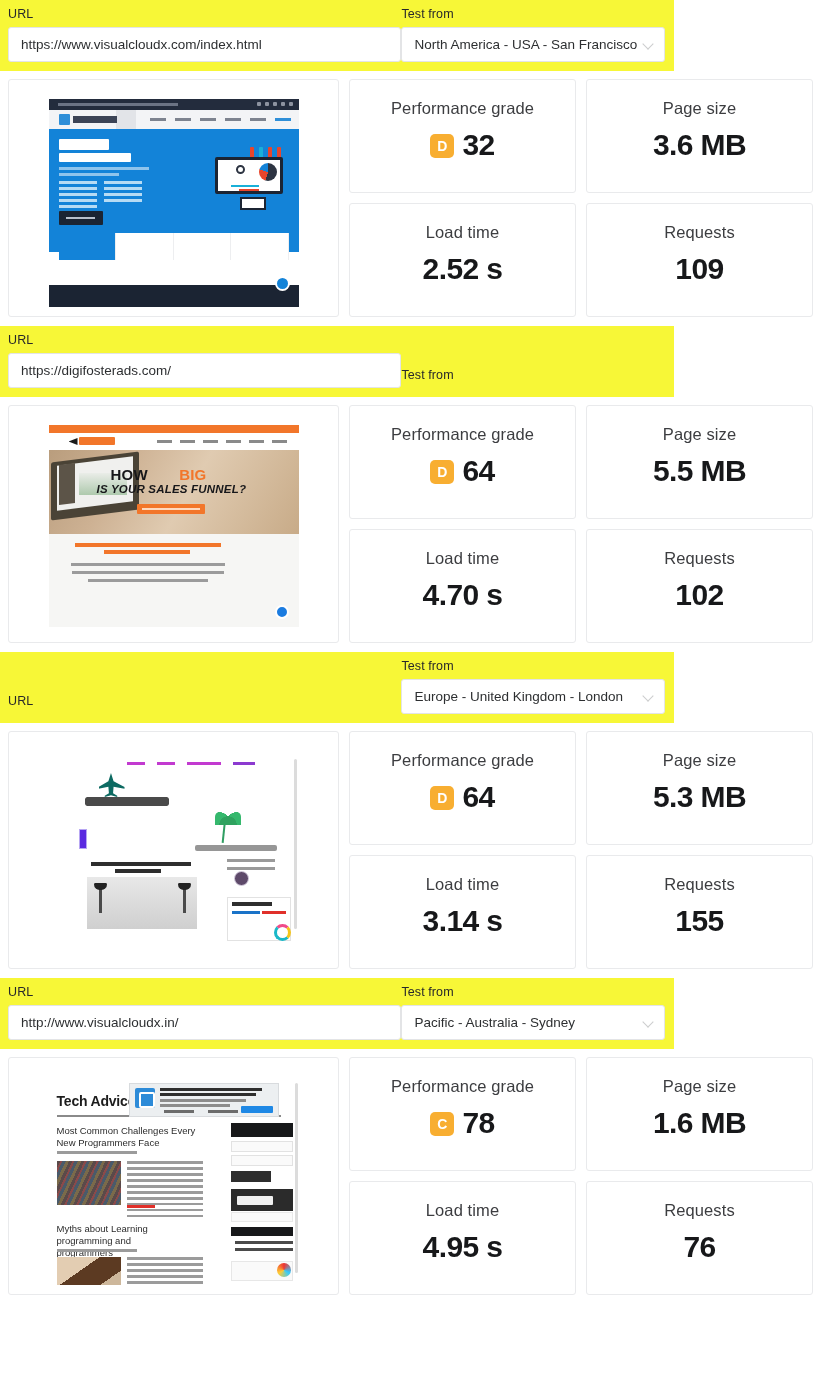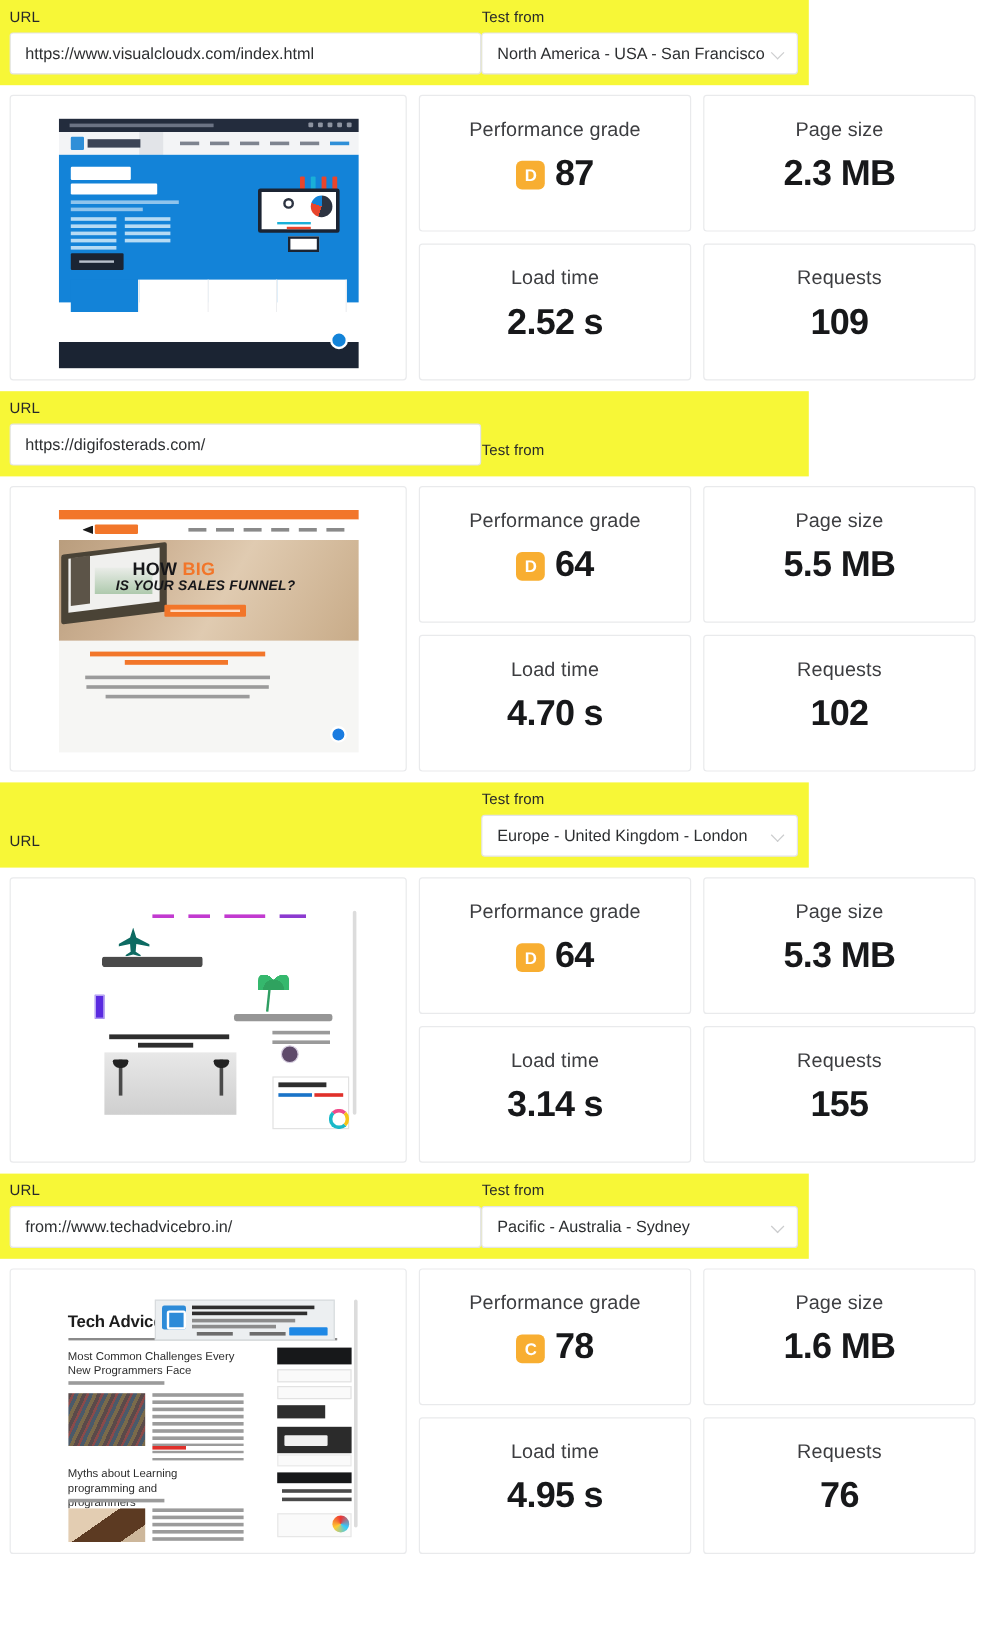--- a/index.html
+++ b/index.html
@@ -186,21 +186,21 @@
   .s2-navitems i { width:15px; height:3px; background:#8a8a8a; display:block; }
   .s2-hero { position:absolute; left:0; top:31px; width:100%; height:84px;
              background:linear-gradient(120deg,#b99d7d 0%,#cdb193 28%,#e0cbb1 55%,#c8ab88 100%); }
   .s2-lap { position:absolute; left:2px; top:38px; width:88px; height:58px; background:#4a4336;
             transform:skewY(-7deg); border-radius:2px; }
   .s2-lapscr { position:absolute; left:8px; top:42px; width:76px; height:45px; background:#f0f0ee; transform:skewY(-7deg); }
   .s2-lapside { position:absolute; left:10px; top:45px; width:16px; height:40px; background:#5c5448; transform:skewY(-7deg); }
   .s2-lapgraph { position:absolute; left:30px; top:54px; width:48px; height:22px;
                  background:linear-gradient(to top,rgba(120,170,120,.55),rgba(120,170,120,.05)); }
   .s2-h1 { position:absolute; left:62px; top:47px; font-size:15px; font-weight:700; color:#17171a; letter-spacing:.2px; }
-  .s2-h1 span { color:#f2762a; }
+  .s2-h1 span { color:#f2762a;margin-left:27px; }
   .s2-h2 { position:absolute; left:48px; top:64px; font-size:11.5px; font-weight:700; color:#17171a; letter-spacing:.2px;font-style:italic; }
   .s2-cta { position:absolute; left:88px; top:85px; width:68px; height:10px; background:#f2762a; border-radius:1px; }
   .s2-cta::after{content:"";position:absolute;left:5px;top:4px;width:58px;height:2px;background:#ffd9bf;}
   .s2-body { position:absolute; left:0; top:115px; width:100%; bottom:6px; background:#f6f6f4; }
   .s2-t1 { position:absolute; left:26px; top:124px; width:146px; height:4px; background:#f2762a; }
   .s2-t2 { position:absolute; left:55px; top:131px; width:86px; height:4px; background:#f2762a; }
   .s2-p { position:absolute; left:22px; top:144px; width:154px; }
   .s2-p i { display:block; height:3px; background:#9b9b9b; margin-bottom:5px; }
   .s2-p i:nth-child(1){width:154px;} .s2-p i:nth-child(2){width:152px;margin-left:1px;}
   .s2-p i:nth-child(3){width:120px;margin-left:17px;}
@@ -365,26 +365,26 @@
         <div class="s1-foot"></div>
           <div class="s1-chat"></div>
       </div>
     </div>
   </div>
   <div class="metrics">
     <div class="metric-card">
       <div class="metric-title">Performance grade</div>
       <div class="metric-value">
         <span class="grade-badge">D</span>
-        <span>87</span>
+        <span>32</span>
       </div>
     </div>
     <div class="metric-card">
       <div class="metric-title">Page size</div>
-      <div class="metric-value">2.3 MB</div>
+      <div class="metric-value">3.6 MB</div>
     </div>
     <div class="metric-card">
       <div class="metric-title">Load time</div>
       <div class="metric-value">2.52 s</div>
     </div>
     <div class="metric-card">
       <div class="metric-title">Requests</div>
       <div class="metric-value">109</div>
     </div>
   </div>
@@ -525,21 +525,21 @@
     <div class="metric-card">
       <div class="metric-title">Requests</div>
       <div class="metric-value">155</div>
     </div>
   </div>
 </div>
 
 <div class="query-band">
   <div class="query-col-url">
     <div class="field-label">URL</div>
-    <div class="field-box">from://www.techadvicebro.in/</div>
+    <div class="field-box">http://www.visualcloudx.in/</div>
   </div>
   <div class="query-col-loc">
     <div class="field-label">Test from</div>
     <div class="field-box select">
       <span>Pacific - Australia - Sydney</span>
       <span class="chev"></span>
     </div>
   </div>
 </div>
 

